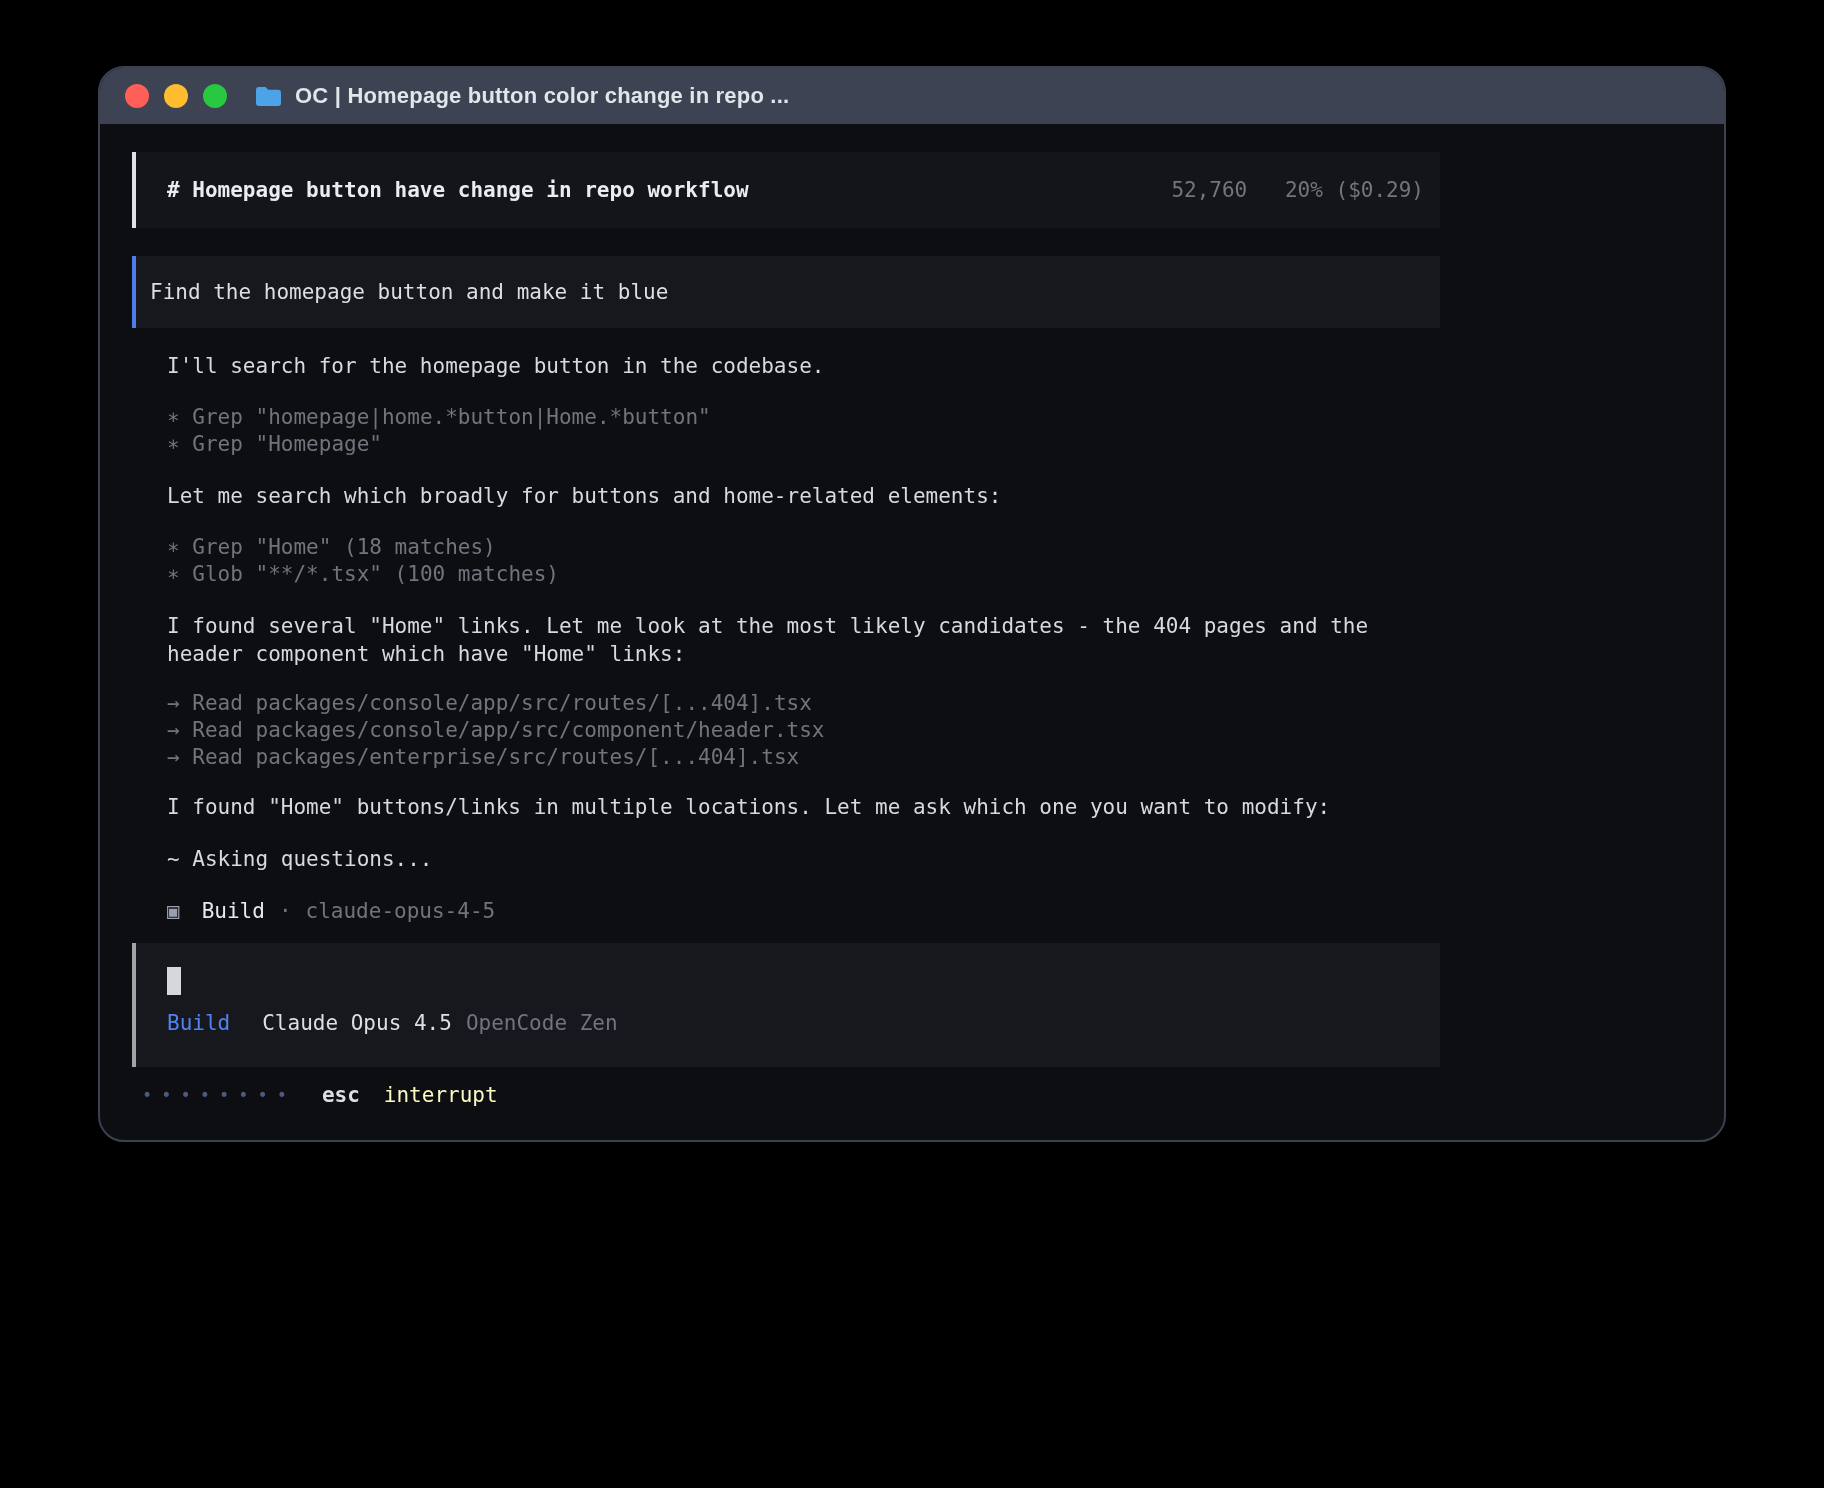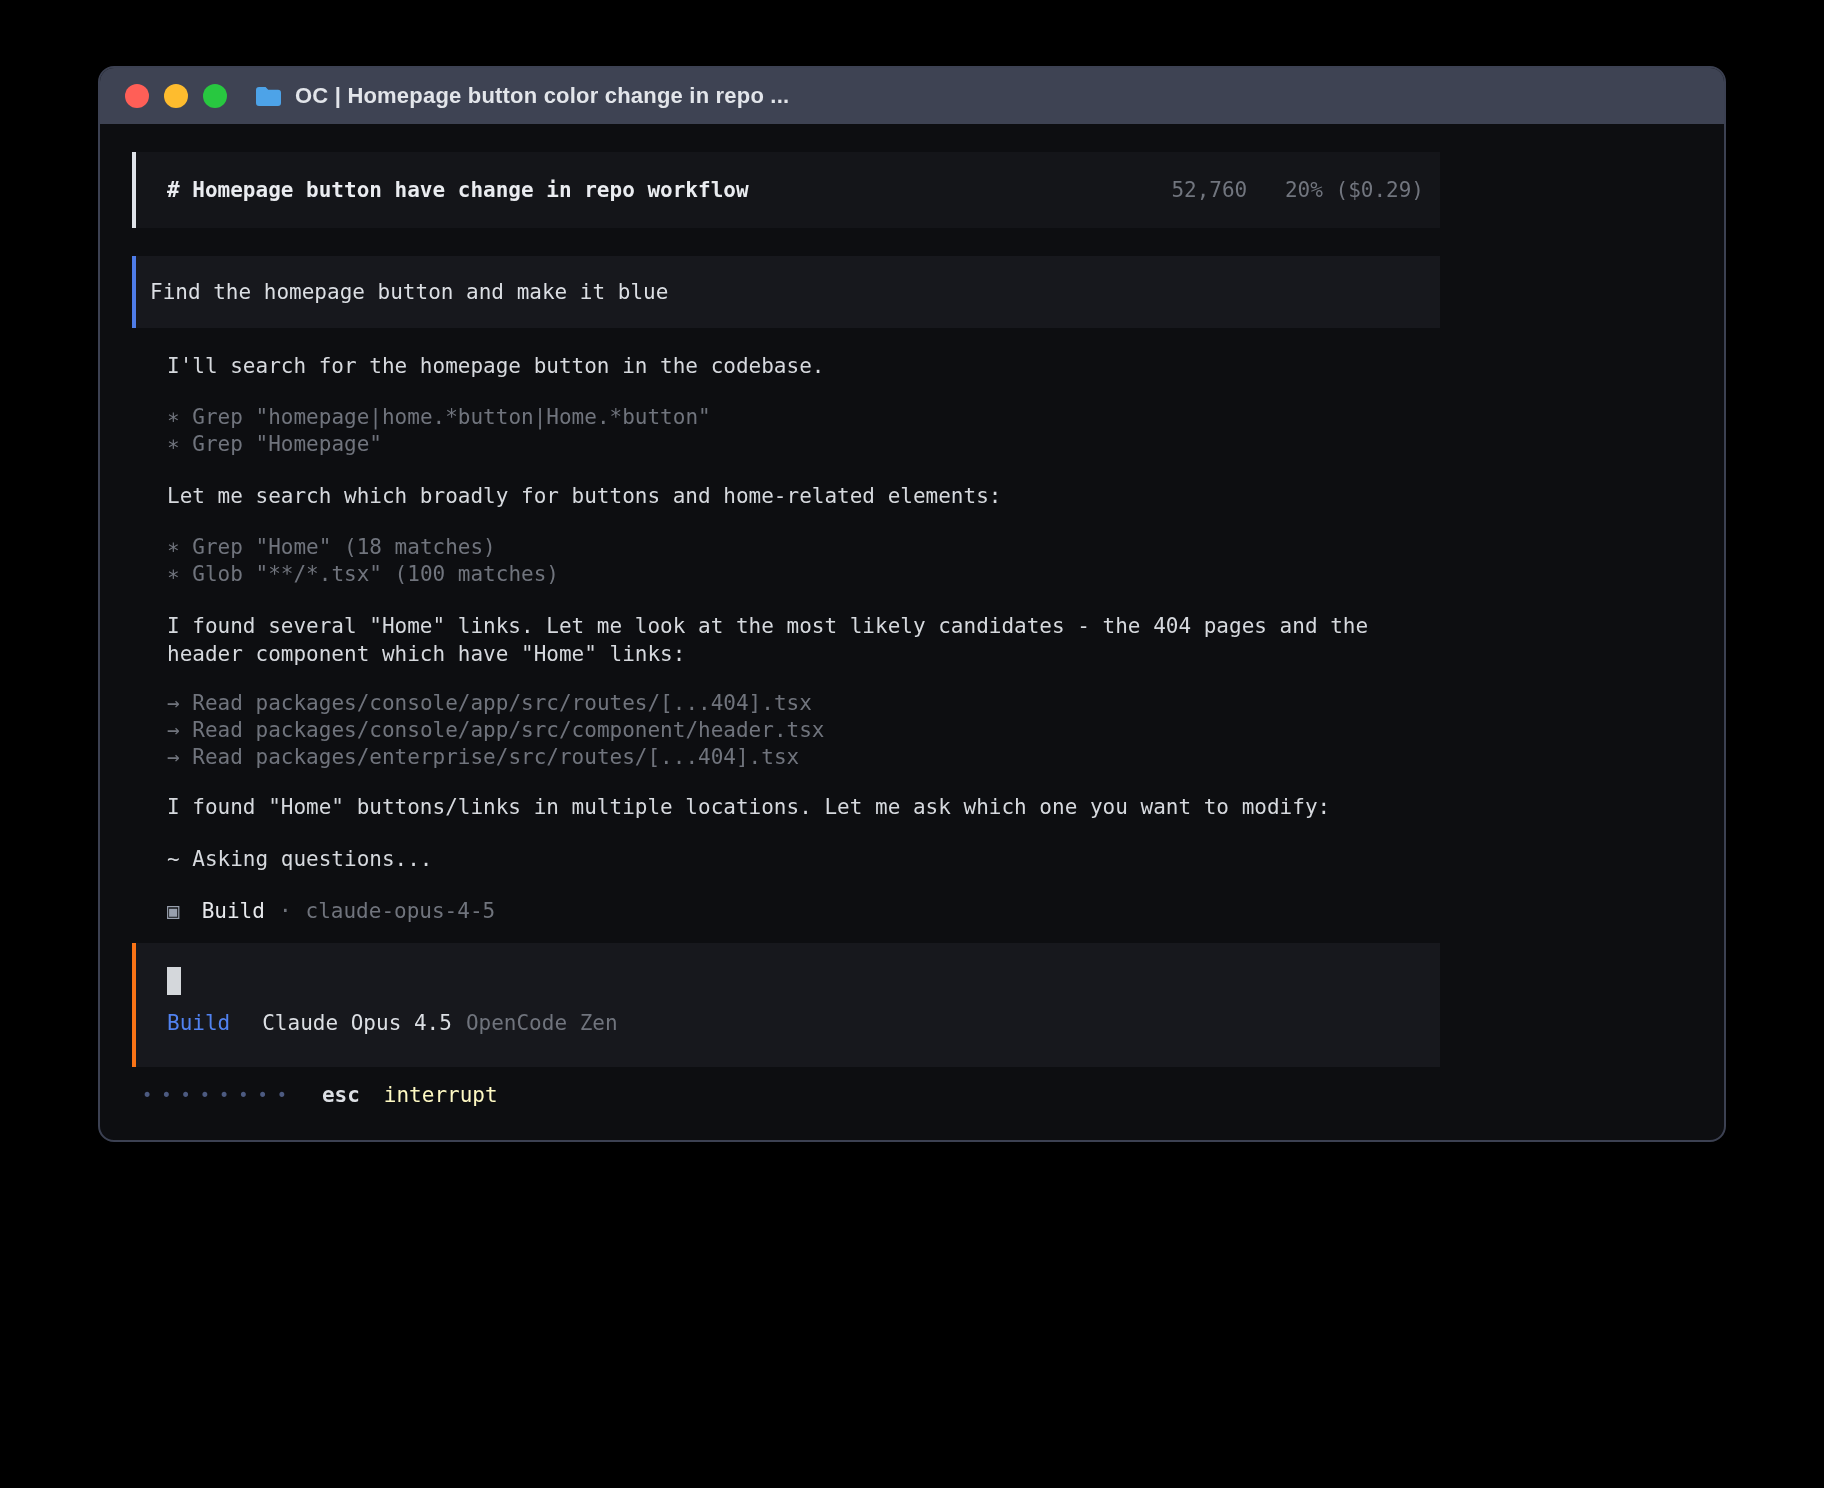--- a/index.html
+++ b/index.html
@@ -3,21 +3,21 @@
 <meta charset="utf-8">
 <style>
   * { margin: 0; padding: 0; box-sizing: border-box; }
   html, body { width: 1824px; height: 1488px; background: #000; overflow: hidden; }
 
   .window {
     position: absolute; left: 98px; top: 66px;
     width: 1628px; height: 1076px;
     background: #0d0e11;
     border: 2px solid #3c4152;
-    border-radius: 16px;
+    border-radius: 26px;
     overflow: hidden;
   }
 
   
   .titlebar {
     height: 56px; background: #3e4353;
     display: flex; align-items: center;
     padding-left: 25px;
   }
   .lights { display: flex; gap: 15px; }
@@ -65,21 +65,21 @@
 
   .status { margin: 24px 0 0 35px; line-height: 28px; }
   .status .aicon { color: #98a0ae; }
   .status .agent { margin-left: 22px; color: #e7e9ed; }
   .status .sep { margin-left: 14px; color: #70747d; }
   .status .model { margin-left: 14px; color: #70747d; }
 
   
   .iblock {
     margin-top: 18px; background: #17181d;
-    border-left: 4px solid #f97316;
+    border-left: 4px solid #a3a3a3;
     padding: 24px 31px 30px;
   }
   .cursor { display: inline-block; width: 14px; height: 28px; background: #d4d7db; vertical-align: top; }
   .imeta { margin-top: 14px; line-height: 28px; }
   .imeta .mode { color: #5182f0; }
   .imeta .imodel { margin-left: 32px; color: #dcdfe4; }
   .imeta .iprov { margin-left: 14px; color: #70747d; }
 
   
   .footer {

